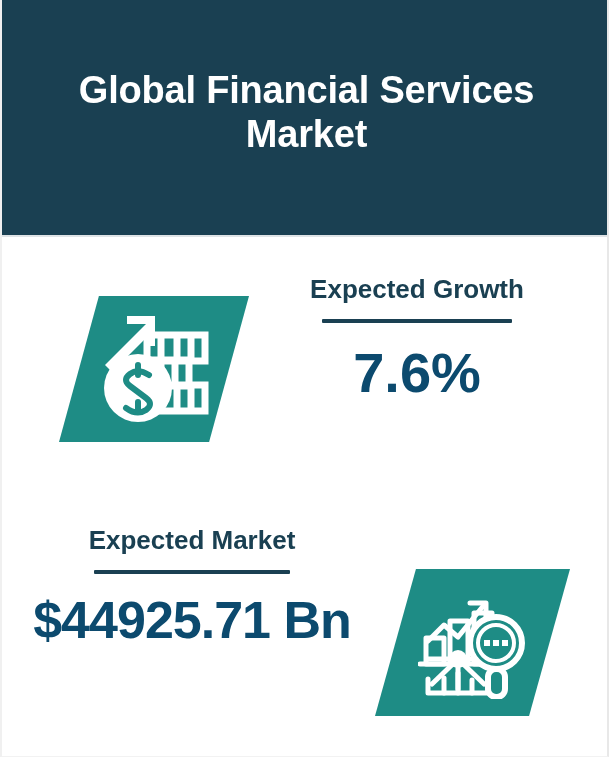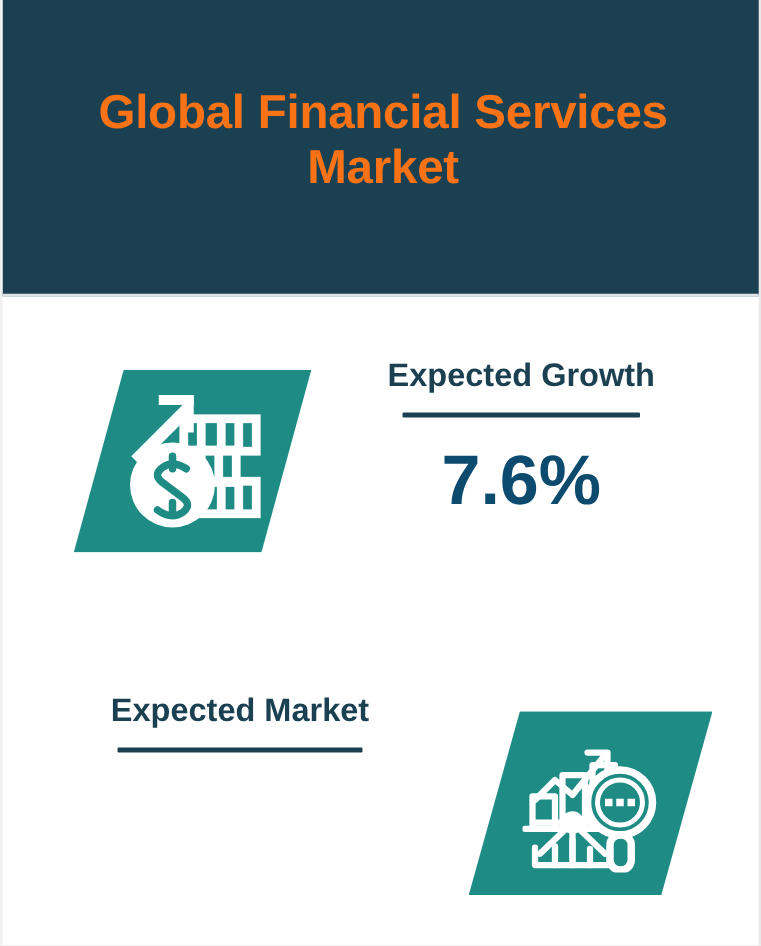--- a/index.html
+++ b/index.html
@@ -30,21 +30,21 @@
     width: 609px;
     height: 237px;
     background: #1A4052;
     border-bottom: 2px solid #dfe3e6;
     box-sizing: border-box;
     display: flex;
     align-items: center;
     justify-content: center;
   }
   .header-title {
-    color: #f97316;
+    color: #ffffff;
     font-size: 38px;
     font-weight: bold;
     line-height: 1.15;
     text-align: center;
     letter-spacing: -0.2px;
     width: 520px;
     margin: 0;
     padding-bottom: 10px;
   }
 
@@ -70,21 +70,21 @@
     height: 147px;
     clip-path: polygon(21% 0%, 100% 0%, 79% 100%, 0% 100%);
   }
   .tile-growth svg { margin-left: 2px; }
   .tile-market svg { margin-left: 2px; }
 
   
   .growth-block {
     position: absolute;
     left: 255px;
-    top: 284px;
+    top: 273px;
     width: 320px;
     text-align: center;
   }
   .label-dark {
     color: #1A4052;
     font-size: 26px;
     font-weight: bold;
     line-height: 1.28;
     margin: 0;
   }
@@ -103,21 +103,21 @@
   }
   .value-growth {
     font-size: 56px;
     margin-top: 22px;
   }
 
   
   .market-block {
     position: absolute;
     left: 15px;
-    top: 552px;
+    top: 524px;
     width: 350px;
     text-align: center;
   }
   .divider-market { width: 196px; }
   .value-market {
     font-size: 52px;
     margin-top: 20px;
     letter-spacing: -1px;
   }
 </style>
@@ -177,20 +177,21 @@
     </p>
     <div class="divider divider-growth"></div>
     <p class="value-teal value-growth">7.6%</p>
   </div>
 
   <div class="market-block">
     <p class="label-dark">
       <span>Expected Market</span><br>
     </p>
     <div class="divider divider-market"></div>
+    <p class="value-teal value-market">$44925.71 Bn</p>
   </div>
 
   <div class="tile tile-market">
     <span>
       <svg width="112" height="116" viewBox="0 0 112 116" fill="none" aria-hidden="true">
         <g stroke="#ffffff" stroke-width="5" fill="none" stroke-linecap="round" stroke-linejoin="round">
 
           <polyline points="10,58 26,42 40,54 66,22"></polyline>
           <polyline points="52,20 68,20 68,35"></polyline>
 

